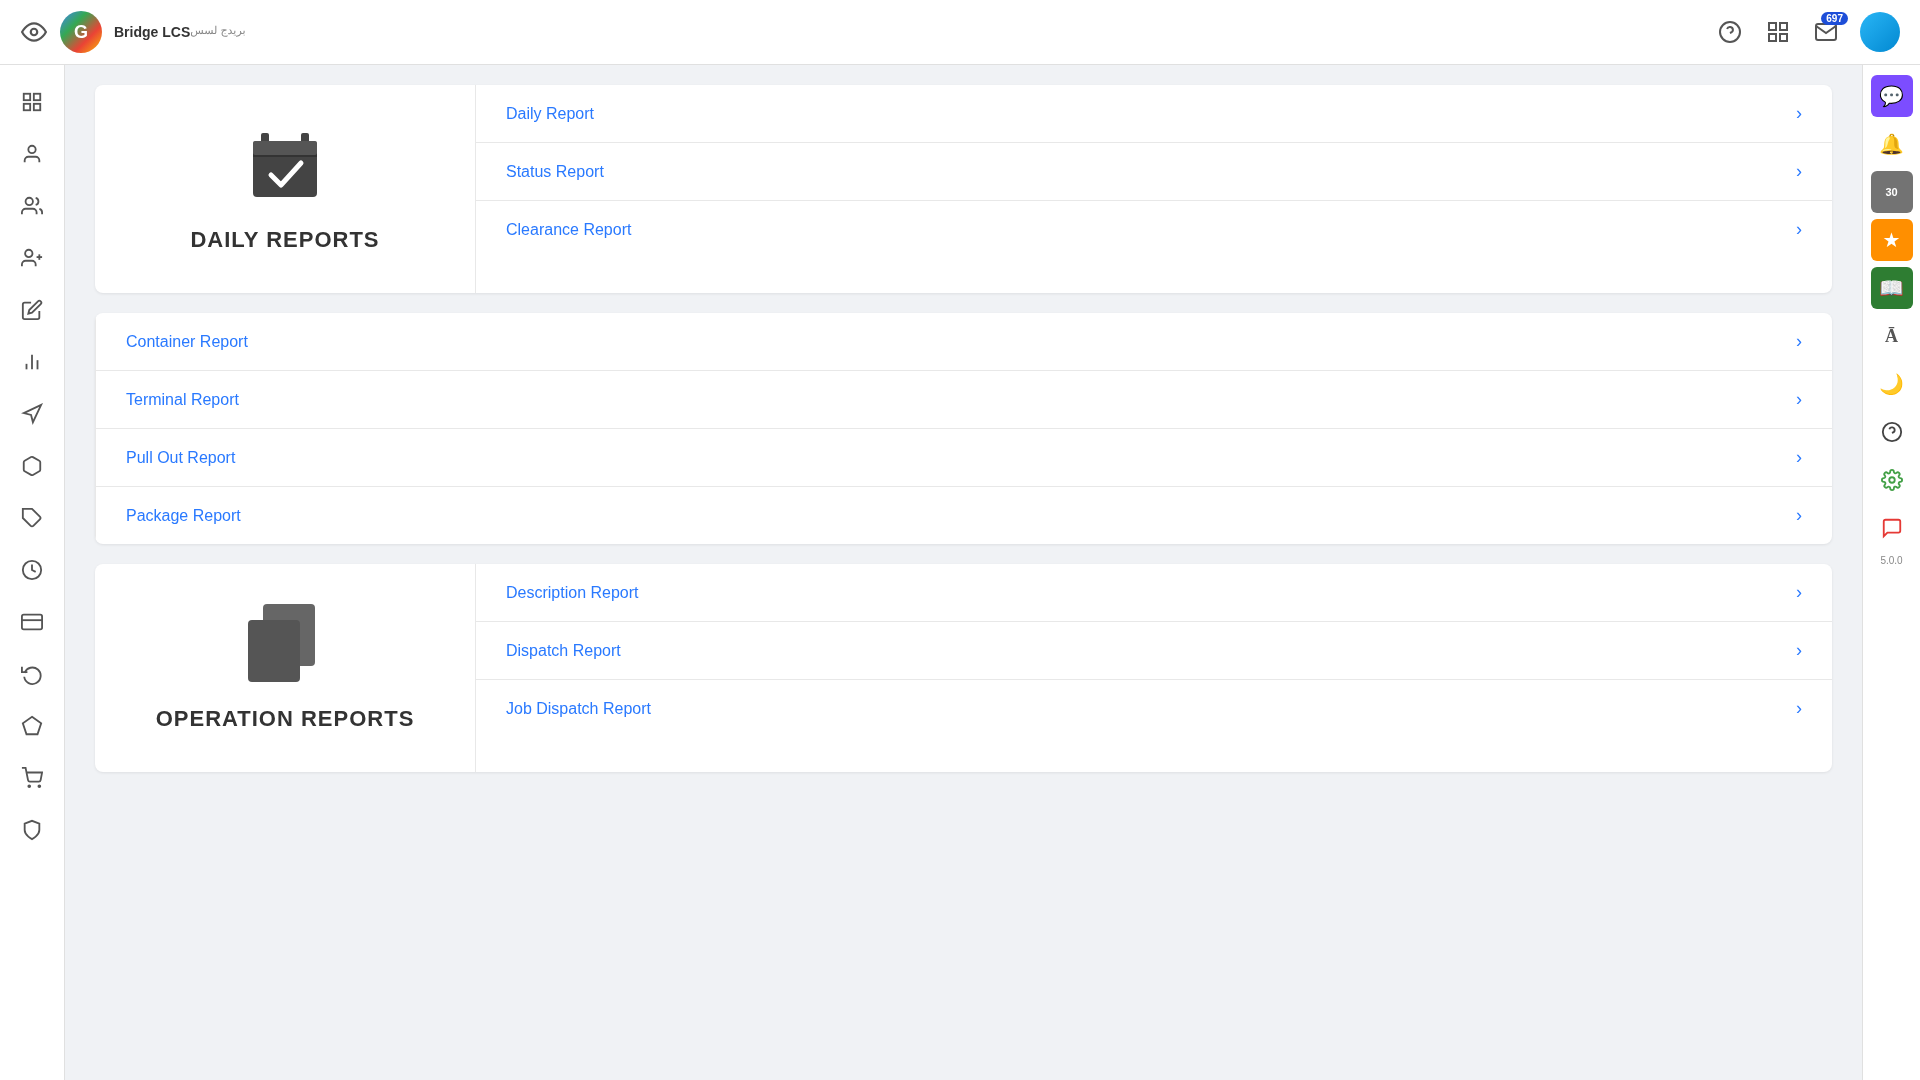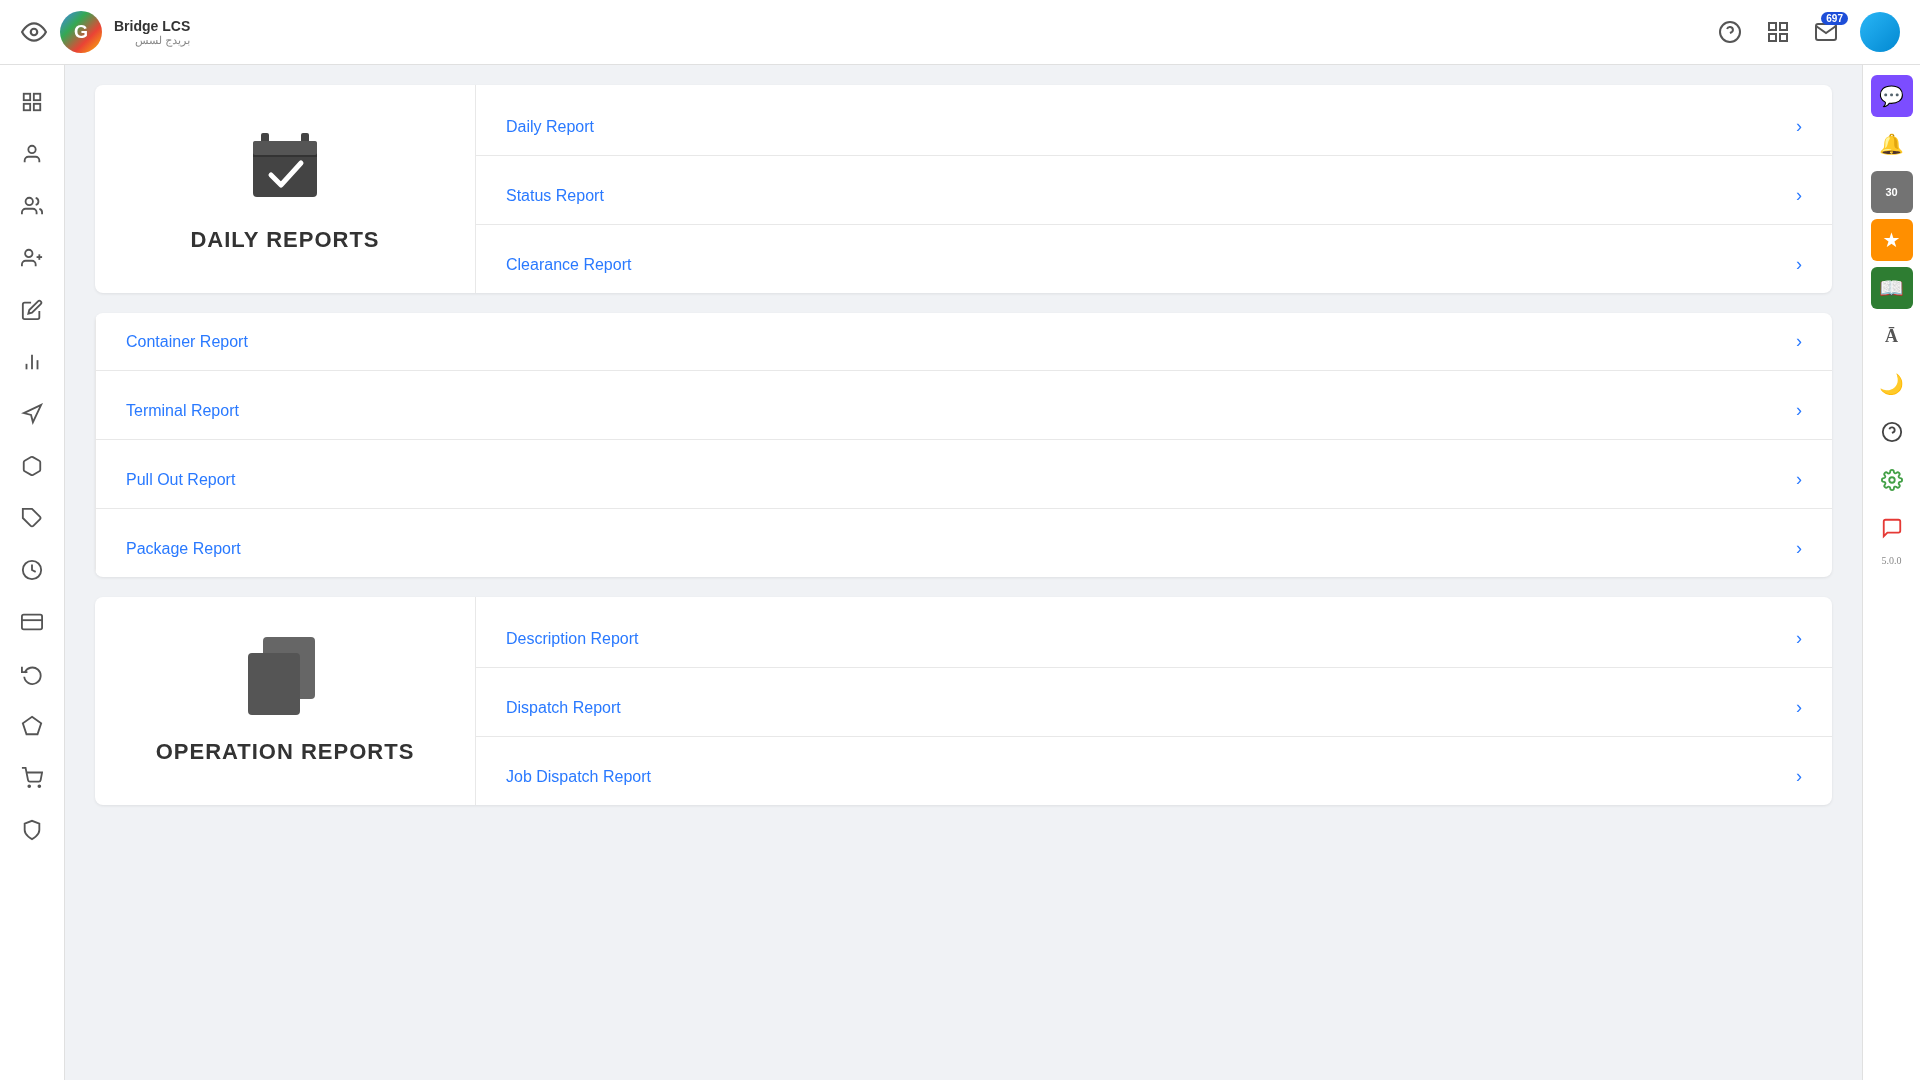--- a/index.html
+++ b/index.html
@@ -37,21 +37,21 @@
       border-radius: 50%;
       display: flex;
       align-items: center;
       justify-content: center;
       color: #fff;
       font-weight: bold;
       font-size: 18px;
     }
     .app-title {
       display: flex;
-      flex-direction: column;
+      flex-direction: row;
     }
     .app-title-main {
       font-size: 14px;
       font-weight: 600;
       color: #333;
     }
     .app-title-sub {
       font-size: 11px;
       color: #888;
       direction: rtl;
@@ -167,22 +167,21 @@
       font-weight: 700;
       color: #333;
       letter-spacing: 1px;
       text-align: center;
     }
     .section-right {
       flex: 1;
       border-left: 1px solid #e8e8e8;
       display: flex;
       flex-direction: column;
-      justify-content: flex-end;
-      gap: 11px;
+      justify-content: flex-start;
     }
     .report-item {
       display: flex;
       align-items: center;
       justify-content: space-between;
       padding: 18px 30px;
       border-bottom: 1px solid #e8e8e8;
       cursor: pointer;
       transition: background 0.15s;
     }
@@ -229,21 +228,20 @@
     .right-icon.book { background: #2e7d32; color: #fff; border-radius: 6px; }
     .right-icon.font { color: #555; font-size: 16px; font-weight: 700; }
     .right-icon.moon { color: #444; }
     .right-icon.help { color: #444; font-size: 20px; }
     .right-icon.gear { color: #43a047; font-size: 20px; }
     .right-icon.comment { color: #e53935; font-size: 20px; }
     .version-text {
       font-size: 10px;
       color: #888;
       text-align: left;
-      font-family: Liberation Serif, serif;
     }
   </style>
 </head>
 <body>
 
 <div class="header">
   <div class="header-left">
     <div class="header-icon">
       <svg viewBox="0 0 24 24" fill="none" stroke="currentColor" stroke-width="2" width="26" height="26">
         <path d="M1 12s4-8 11-8 11 8 11 8-4 8-11 8-11-8-11-8z"></path>

